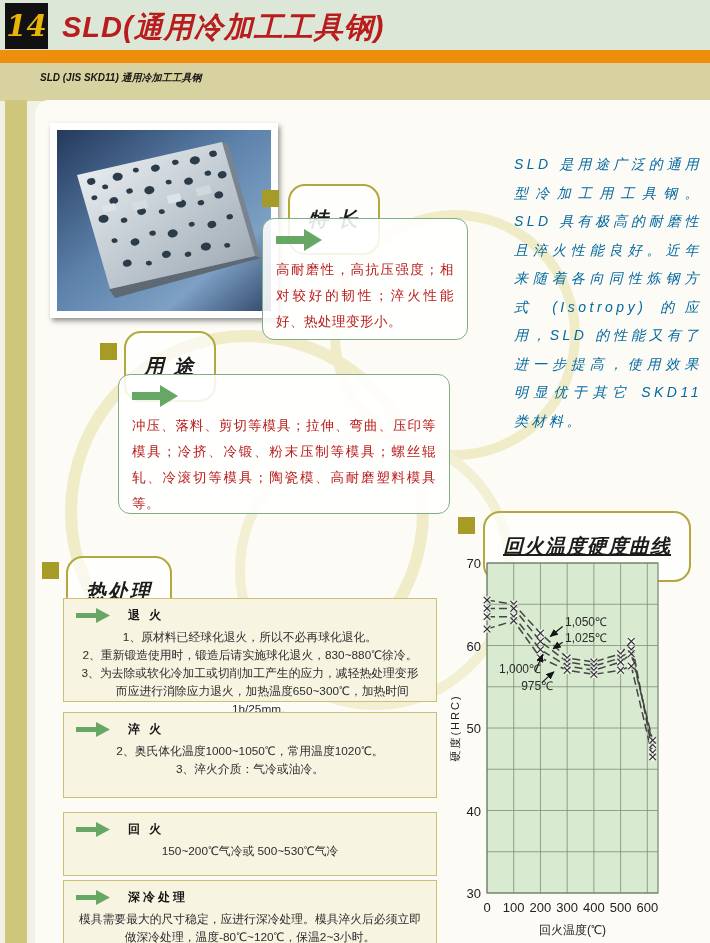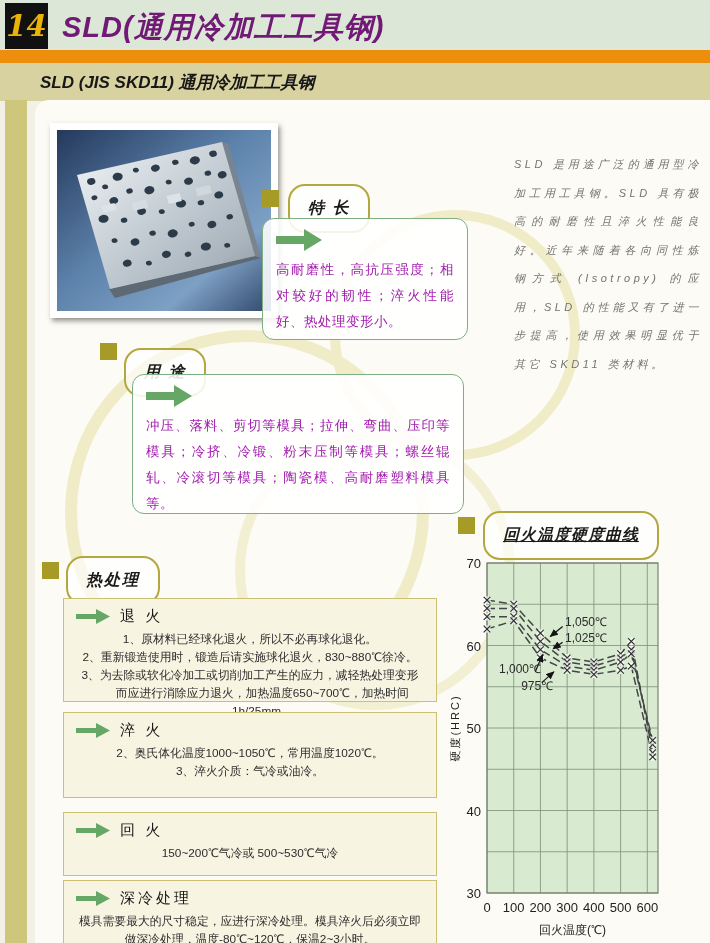--- a/index.html
+++ b/index.html
@@ -5,65 +5,65 @@
   html,body{margin:0;padding:0;background:#e8e6da;}
   .page{position:relative;width:710px;height:943px;overflow:hidden;
         background:#f3f1e6;font-family:"Liberation Sans",sans-serif;color:#1c1c1c;}
 
   
   .header-band{position:absolute;left:0;top:0;width:710px;height:50px;background:#dde7d7;}
   .page-num{position:absolute;left:5px;top:3px;width:43px;height:46px;background:#111;
             color:#eab308;font-family:"DejaVu Serif",serif;font-style:italic;font-weight:bold;
             font-size:29px;display:flex;align-items:center;justify-content:center;}
   .main-title{position:absolute;left:62px;top:8px;font-size:29px;font-weight:bold;
-              font-style:italic;letter-spacing:1px;color:#701a75;}
+              font-style:italic;letter-spacing:1px;color:#b91c1c;}
   .orange-stripe{position:absolute;left:0;top:50px;width:710px;height:13px;background:var(--header_orange,#ee8e0d);}
   .sub-band{position:absolute;left:0;top:63px;width:710px;height:38px;background:var(--band_tan,#d8d2a0);}
-  .subtitle{position:absolute;left:40px;top:71px;font-size:17px;font-weight:bold;font-style:italic;color:#171717;}
+  .subtitle{position:absolute;left:40px;top:71px;font-size:10px;font-weight:bold;font-style:italic;color:#171717;}
 
   
   .panel{position:absolute;left:35px;top:100px;width:675px;height:843px;background:#fcfbf5;
          border-radius:14px 0 0 0;overflow:hidden;}
   .ring{position:absolute;border-radius:50%;border:10px solid #f0ecc8;}
   .ring1{left:295px;top:110px;width:230px;height:230px;}
   .ring2{left:30px;top:230px;width:340px;height:340px;border-width:12px;}
   .ring3{left:200px;top:330px;width:260px;height:260px;border-color:#f3efd2;}
   .left-ribbon{position:absolute;left:5px;top:100px;width:22px;height:843px;background:#cdc67b;}
 
   
   .photo{position:absolute;left:50px;top:123px;width:214px;height:181px;background:#fff;
          border:7px solid #fff;box-shadow:2px 3px 5px rgba(60,60,55,.55);}
 
   
   .bullet{position:absolute;width:17px;height:17px;background:var(--accent_olive,#a59b26);}
   .pill{position:absolute;border:2px solid var(--pill_border,#b3a73e);border-radius:17px;
-        padding:12px 18px;font-size:16px;font-weight:bold;font-style:italic;
+        padding:20px 18px;font-size:20px;font-weight:bold;font-style:italic;
         background:rgba(255,255,255,.65);white-space:nowrap;letter-spacing:2px;}
 
   
   .green-box{position:absolute;border:1.5px solid #7fae85;border-radius:12px;
              background:rgba(255,255,255,.88);padding:10px 13px;box-sizing:border-box;}
   .gb-features{left:262px;top:218px;width:206px;height:122px;}
-  .gb-uses{left:132px;top:374px;width:332px;height:140px;}
+  .gb-uses{left:118px;top:374px;width:332px;height:140px;}
   .gb-text{margin-top:6px;font-size:13.5px;line-height:1.92;letter-spacing:.5px;
-           color:#a21caf;text-align:justify;}
-
-  
-  .intro{position:absolute;left:514px;top:150px;width:188px;font-size:11px;font-style:italic;
-         line-height:28.5px;letter-spacing:3.5px;text-align:justify;color:#737373;}
+           color:#b91c1c;text-align:justify;}
+
+  
+  .intro{position:absolute;left:514px;top:150px;width:188px;font-size:14px;font-style:italic;
+         line-height:28.5px;letter-spacing:3.5px;text-align:justify;color:#0369a1;}
 
   
   .hx-box{position:absolute;left:63px;width:374px;background:#f8f4e2;
           border:1px solid #ccc075;padding:8px 12px 6px 12px;box-sizing:border-box;}
   .hx-annealing{top:598px;height:104px;}
   .hx-quench{top:712px;height:86px;}
   .hx-temper{top:812px;height:64px;}
   .hx-cryo{top:880px;height:71px;}
   .hx-head{display:flex;align-items:center;gap:10px;}
-  .hx-title{font-size:15px;font-weight:normal;letter-spacing:3px;color:#151515;}
+  .hx-title{font-size:12px;font-weight:bold;letter-spacing:3px;color:#151515;margin-left:8px;}
   .hx-lines{margin:5px 0 0 0;padding:0;list-style:none;font-size:11.8px;line-height:1.52;color:#2d2d2d;}
   .hx-lines li{padding-left:2.1em;text-indent:-2.1em;text-align:center;}
   .no-indent .hx-lines li{padding-left:0;text-indent:0;}
 
   
   .chart-wrap{position:absolute;left:450px;top:550px;width:260px;height:393px;}
   .chart-pill{left:483px;top:511px;letter-spacing:1px;text-decoration:underline;}
   .chart-bullet{left:458px;top:517px;}
 
   .arrow-big{display:block;}
@@ -157,21 +157,21 @@
   <div class="pill" style="left:288px;top:184px;">特 长</div>
   <div class="green-box gb-features">
     <svg class="arrow-big" width="46" height="22" viewBox="0 0 46 22">
       <rect x="0" y="7" width="28" height="8" fill="var(--accent_green,#67a766)"></rect>
       <polygon points="28,0 46,11 28,22" fill="var(--accent_green,#67a766)"></polygon>
     </svg>
     <div class="gb-text">高耐磨性，高抗压强度；相对较好的韧性；淬火性能好、热处理变形小。</div>
   </div>
 
   <div class="bullet" style="left:100px;top:343px;"></div>
-  <div class="pill" style="left:124px;top:348px;">用 途</div>
+  <div class="pill" style="left:124px;top:331px;">用 途</div>
   <div class="green-box gb-uses">
     <svg class="arrow-big" width="46" height="22" viewBox="0 0 46 22">
       <rect x="0" y="7" width="28" height="8" fill="var(--accent_green,#67a766)"></rect>
       <polygon points="28,0 46,11 28,22" fill="var(--accent_green,#67a766)"></polygon>
     </svg>
     <div class="gb-text">冲压、落料、剪切等模具；拉伸、弯曲、压印等模具；冷挤、冷锻、粉末压制等模具；螺丝辊轧、冷滚切等模具；陶瓷模、高耐磨塑料模具等。</div>
   </div>
 
   <div class="intro">SLD 是用途广泛的通用型冷加工用工具钢。SLD 具有极高的耐磨性且淬火性能良好。近年来随着各向同性炼钢方式 (Isotropy) 的应用，SLD 的性能又有了进一步提高，使用效果明显优于其它 SKD11 类材料。</div>
 
@@ -182,21 +182,21 @@
     <div class="hx-head">
       <svg width="34" height="15" viewBox="0 0 34 15">
         <rect x="0" y="5" width="20" height="5" fill="var(--accent_green,#67a766)"></rect>
         <polygon points="20,0 34,7.5 20,15" fill="var(--accent_green,#67a766)"></polygon>
       </svg>
       <span class="hx-title">退 火</span>
     </div>
     <ul class="hx-lines">
         <li>1、原材料已经球化退火，所以不必再球化退化。</li>
         <li>2、重新锻造使用时，锻造后请实施球化退火，830~880℃徐冷。</li>
-        <li>3、为去除或软化冷加工或切削加工产生的应力，减轻热处理变形而应进行消除应力退火，加热温度650~700℃，加热时间1h/25mm。</li>
+        <li>3、为去除或软化冷加工或切削加工产生的应力，减轻热处理变形而应进行消除应力退火，加热温度650~300℃，加热时间1h/25mm。</li>
       </ul>
   </div>
 
   <div class="hx-box hx-quench">
     <div class="hx-head">
       <svg width="34" height="15" viewBox="0 0 34 15">
         <rect x="0" y="5" width="20" height="5" fill="var(--accent_green,#67a766)"></rect>
         <polygon points="20,0 34,7.5 20,15" fill="var(--accent_green,#67a766)"></polygon>
       </svg>
       <span class="hx-title">淬 火</span>

